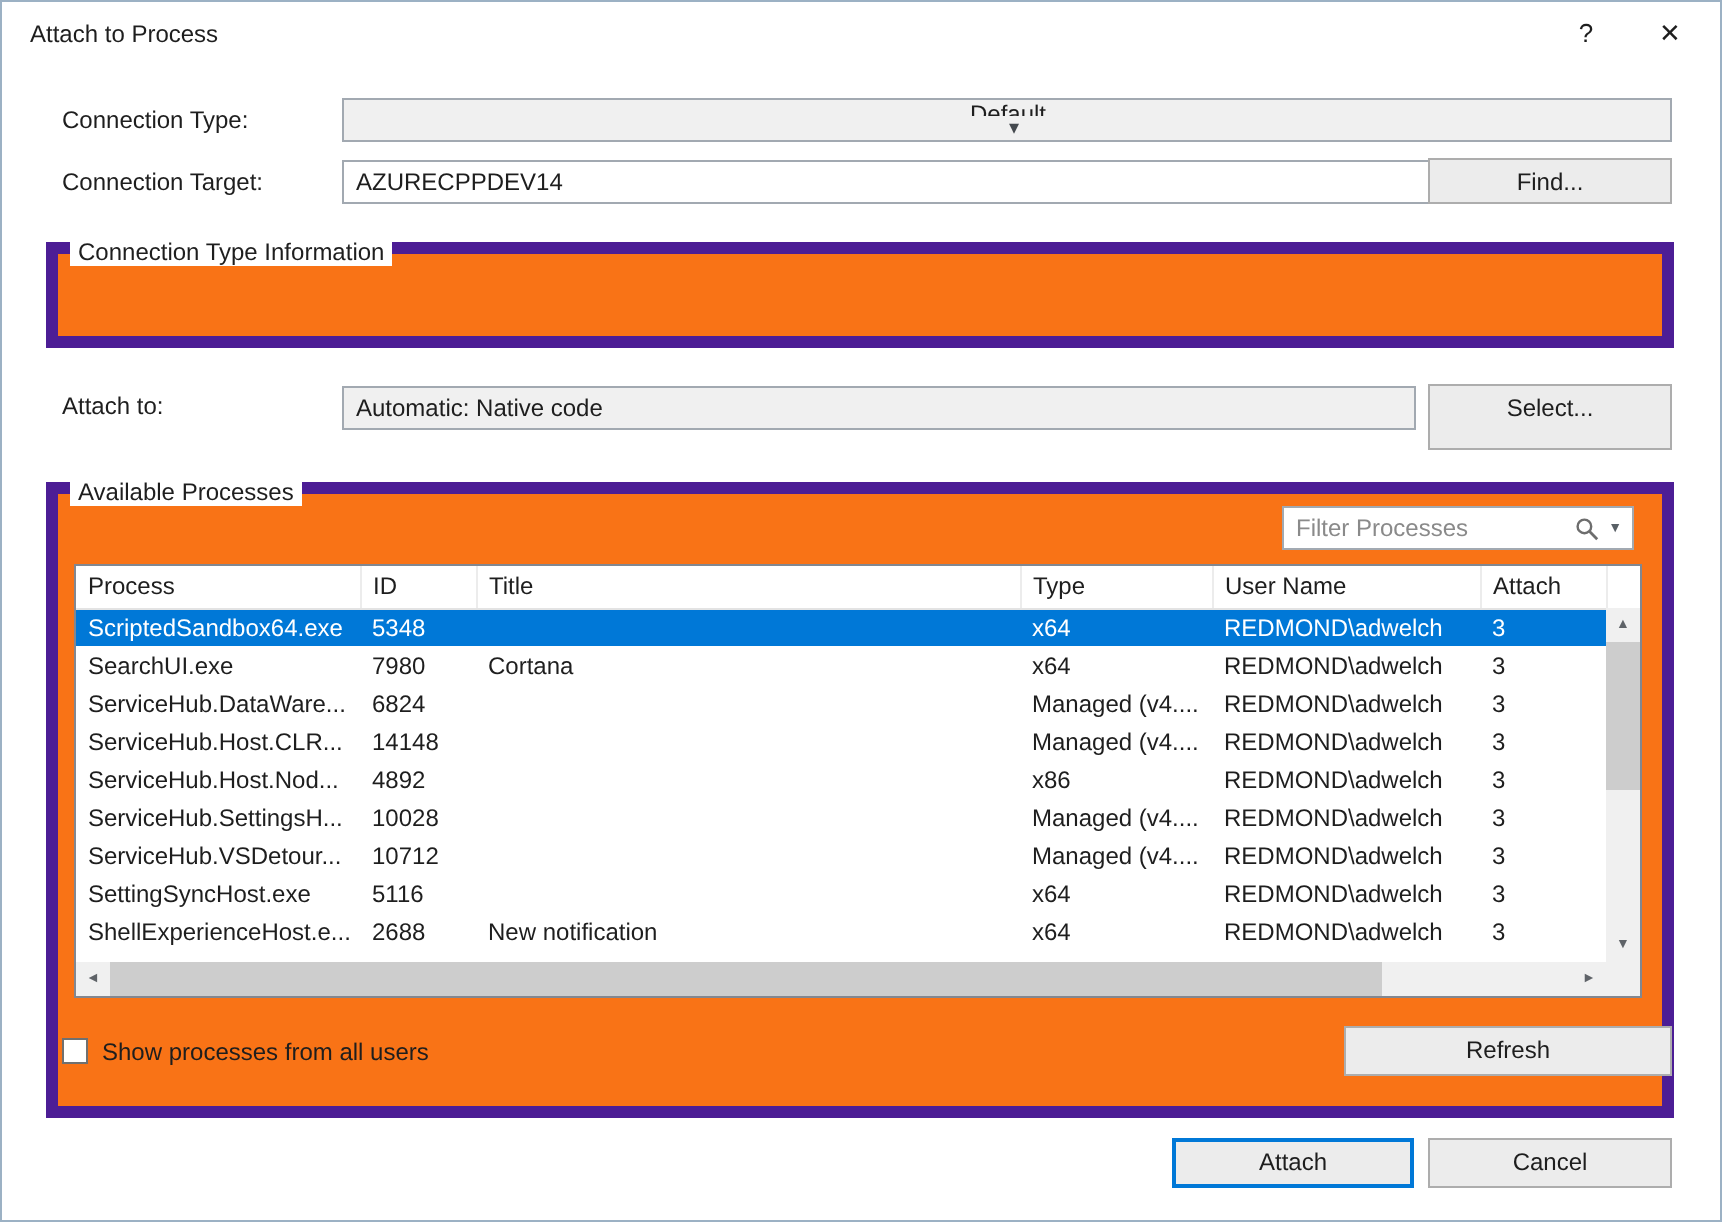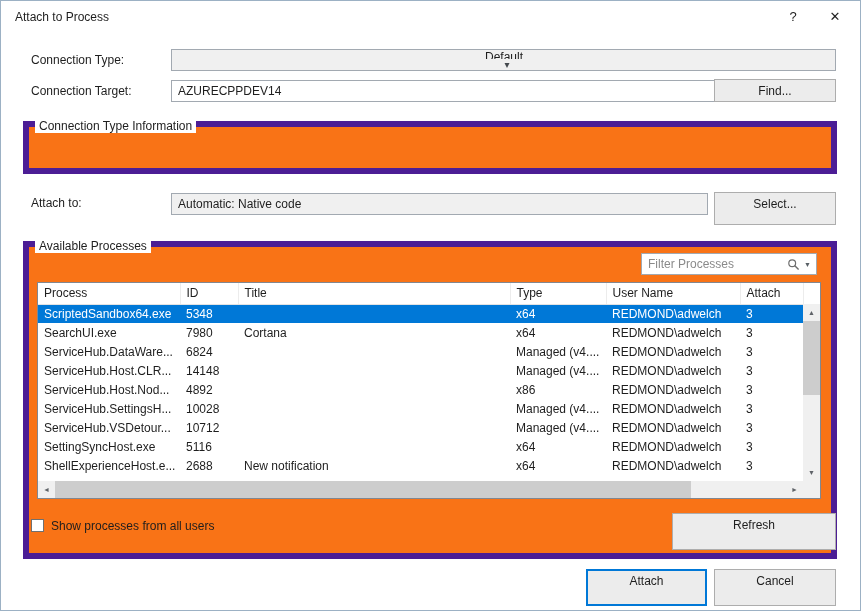--- a/index.html
+++ b/index.html
@@ -24,21 +24,21 @@
            display:flex; align-items:center; padding:0 5px 0 6px; }
   .combo.gray { background:#f0f0f0;flex-direction:column; }
   .combo .combo-text { flex:1; white-space:nowrap; overflow:hidden; }
   .combo .arrow { font-size:10px; color:#44494e; margin-left:6px; }
   .textfield { position:absolute; height:22px; border:1px solid #a2a9b1; background:#f0f0f0;
                display:flex; align-items:center; padding:0 6px; }
   .combo input { flex:1; border:0; outline:none; background:transparent;
                  font-family:"Liberation Sans", sans-serif; font-size:12px; color:#1e1e1e; }
 
   
-  .btn { position:absolute; height:37px; background:#ececec; border:1px solid #adadad;
+  .btn { position:absolute; height:25px; background:#ececec; border:1px solid #adadad;
          text-align:center; line-height:23px; font-size:12px; color:#1e1e1e; cursor:default; }
   .btn.default { border-color:var(--accent,#0078d7); box-shadow:inset 0 0 0 1px var(--accent,#0078d7); }
 
   
   .groupbox { position:absolute; border:6px solid #4c1d95; background:#f97316; }
   .group-label { position:absolute; top:-8px; left:6px; background:#fff; padding:0 4px; white-space:nowrap; }
 
   .info-text { padding:8px 10px 0 10px; line-height:15px; }
 
   

